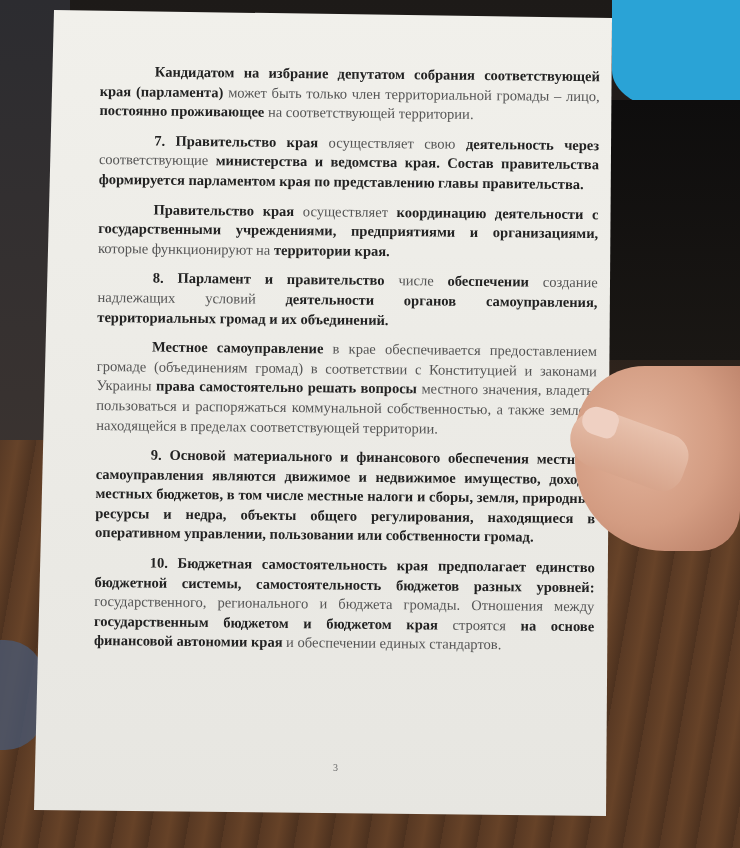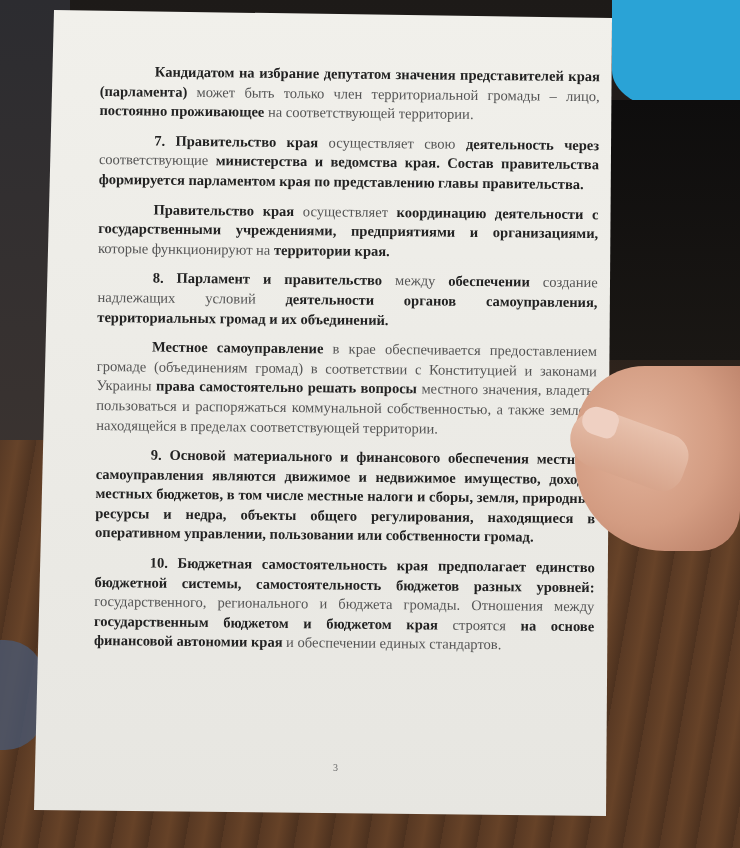--- a/index.html
+++ b/index.html
@@ -73,30 +73,30 @@
 <div class="bg-left-dark"></div>
 <div class="bg-blue"></div>
 <div class="bg-dark-shelf"></div>
 <div class="bg-wood"></div>
 <div class="bg-blue-fabric"></div>
 
 <div class="paper"></div>
 
 <div class="content">
   <p class="para">
-    <span class="b">Кандидатом на избрание депутатом значения представителей края (парламента)</span><span class="l"> может быть только член территориальной громады – лицо, </span><span class="b">постоянно проживающее</span><span class="l"> на соответствующей территории.</span>
+    <span class="b">Кандидатом на избрание депутатом собрания соответствующей края (парламента)</span><span class="l"> может быть только член территориальной громады – лицо, </span><span class="b">постоянно проживающее</span><span class="l"> на соответствующей территории.</span>
   </p>
   <p class="para">
     <span class="b">7. Правительство края</span><span class="l"> осуществляет свою </span><span class="b">деятельность через</span><span class="l"> соответствующие </span><span class="b">министерства и ведомства края. Состав правительства формируется парламентом края по представлению главы правительства.</span>
   </p>
   <p class="para">
     <span class="b">Правительство края</span><span class="l"> осуществляет </span><span class="b">координацию деятельности с государственными учреждениями, предприятиями и организациями,</span><span class="l"> которые функционируют на </span><span class="b">территории края.</span>
   </p>
   <p class="para">
-    <span class="b">8. Парламент и правительство</span><span class="l"> между </span><span class="b">обеспечении</span><span class="l"> создание надлежащих условий </span><span class="b">деятельности органов самоуправления, территориальных громад и их объединений.</span>
+    <span class="b">8. Парламент и правительство</span><span class="l"> числе </span><span class="b">обеспечении</span><span class="l"> создание надлежащих условий </span><span class="b">деятельности органов самоуправления, территориальных громад и их объединений.</span>
   </p>
   <p class="para">
     <span class="b">Местное самоуправление</span><span class="l"> в крае обеспечивается предоставлением громаде (объединениям громад) в соответствии с Конституцией и законами Украины </span><span class="b">права самостоятельно решать вопросы</span><span class="l"> местного значения, владеть, пользоваться и распоряжаться коммунальной собственностью, а также землей, находящейся в пределах соответствующей территории.</span>
   </p>
   <p class="para">
     <span class="b">9. Основой материального и финансового обеспечения местного самоуправления являются движимое и недвижимое имущество, доходы местных бюджетов, в том числе местные налоги и сборы, земля, природные ресурсы и недра, объекты общего регулирования, находящиеся в оперативном управлении, пользовании или собственности громад.</span>
   </p>
   <p class="para">
     <span class="b">10. Бюджетная самостоятельность края предполагает единство бюджетной системы, самостоятельность бюджетов разных уровней:</span><span class="l"> государственного, регионального и бюджета громады. Отношения между </span><span class="b">государственным бюджетом и бюджетом края</span><span class="l"> строятся </span><span class="b">на основе финансовой автономии края</span><span class="l"> и обеспечении единых стандартов.</span>
   </p>

